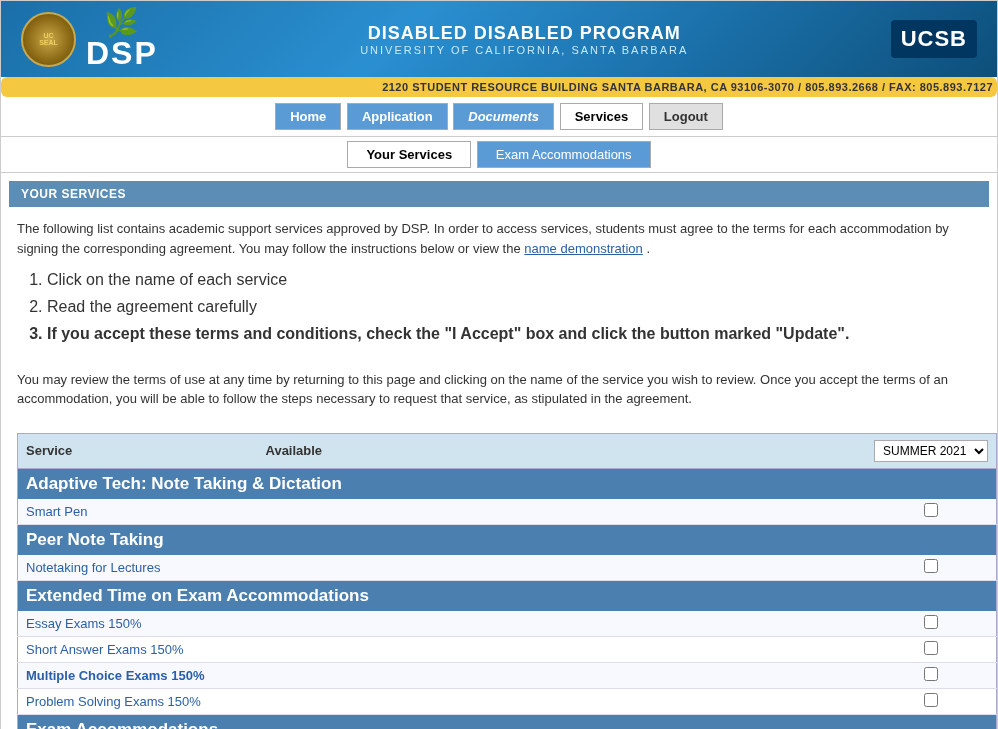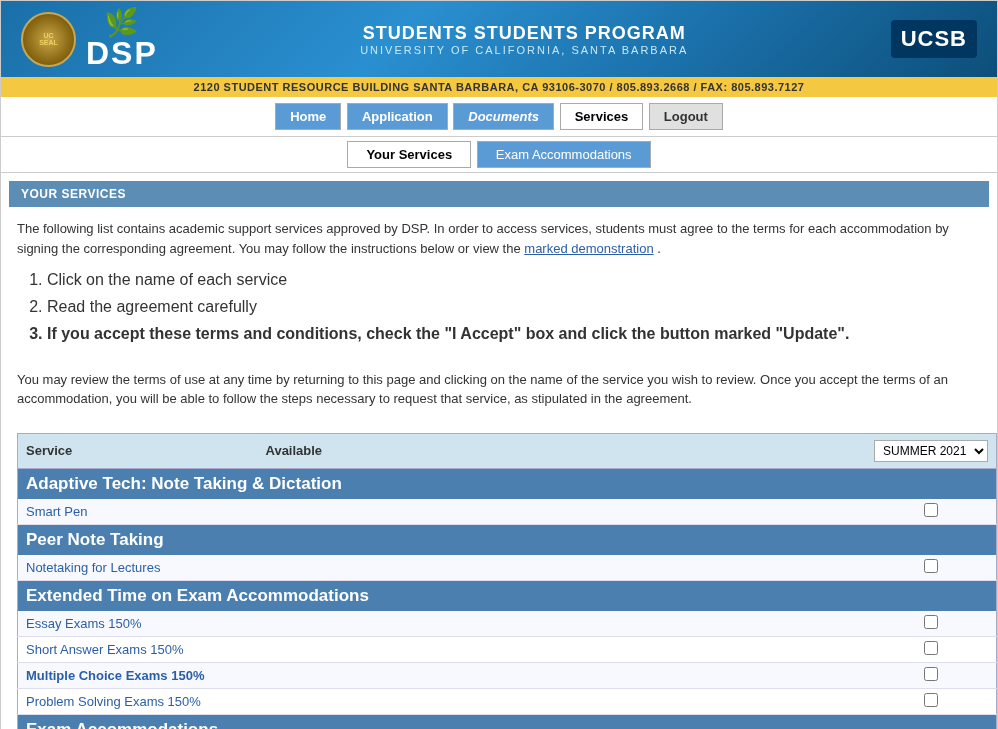--- a/index.html
+++ b/index.html
@@ -72,26 +72,27 @@
     .ucsb-logo .ucsb-text {
       font-size: 22px;
       font-weight: bold;
       color: #fff;
       letter-spacing: 1px;
     }
 
     
     .address-bar {
       background: #f5c842;
-      text-align: center;
+      text-align: right;
       padding: 4px;
       font-size: 11px;
       font-weight: bold;
       color: #333;
       letter-spacing: 0.5px;
+      border-radius: 6px;
     }
 
     
     .nav-bar {
       background: #fff;
       text-align: center;
       padding: 6px 0;
       border-bottom: 1px solid #ccc;
     }
     .nav-bar a, .nav-bar span {
@@ -232,21 +233,21 @@
     <div class="header-logo-left">
       <div class="seal-circle">
         <span style="font-size:7px;font-weight:bold;color:#f0d060;">UC<br>SEAL</span>
       </div>
       <div class="dsp-logo">
         <div class="dsp-icon">🌿</div>
         <div class="dsp-text">DSP</div>
       </div>
     </div>
     <div class="header-center">
-      <div class="main-title">STUDENTS STUDENTS PROGRAM</div>
+      <div class="main-title">DISABLED DISABLED PROGRAM</div>
       <div class="sub-title">UNIVERSITY OF CALIFORNIA, SANTA BARBARA</div>
     </div>
     <div class="ucsb-logo">
       <div class="ucsb-text">UCSB</div>
     </div>
   </div>
 
   <div class="address-bar">2120 STUDENT RESOURCE BUILDING  SANTA BARBARA, CA 93106-3070 / 805.893.2668 / FAX: 805.893.7127</div>
 
   <div class="nav-bar">
@@ -260,21 +261,21 @@
   <div class="sub-nav">
     <a class="sub-nav-your">Your Services</a>
     <a class="sub-nav-exam">Exam Accommodations</a>
   </div>
 
   <div class="section-header">YOUR SERVICES</div>
 
   <div class="content">
     <p class="intro-text">
       <span>The following list contains academic support services approved by DSP. In order to access services, students must agree to the terms for each accommodation by signing the corresponding agreement. You may follow the instructions below or view the </span>
-      <a href="#">marked demonstration</a>
+      <a href="#">name demonstration</a>
       <span>.</span>
     </p>
     <ol class="instructions">
       <li>Click on the name of each service</li>
       <li>Read the agreement carefully</li>
       <li>If you accept these terms and conditions, check the "I Accept" box and click the button marked "Update".</li>
     </ol>
     <p class="review-text">You may review the terms of use at any time by returning to this page and clicking on the name of the service you wish to review. Once you accept the terms of an accommodation, you will be able to follow the steps necessary to request that service, as stipulated in the agreement.</p>
   </div>
 

